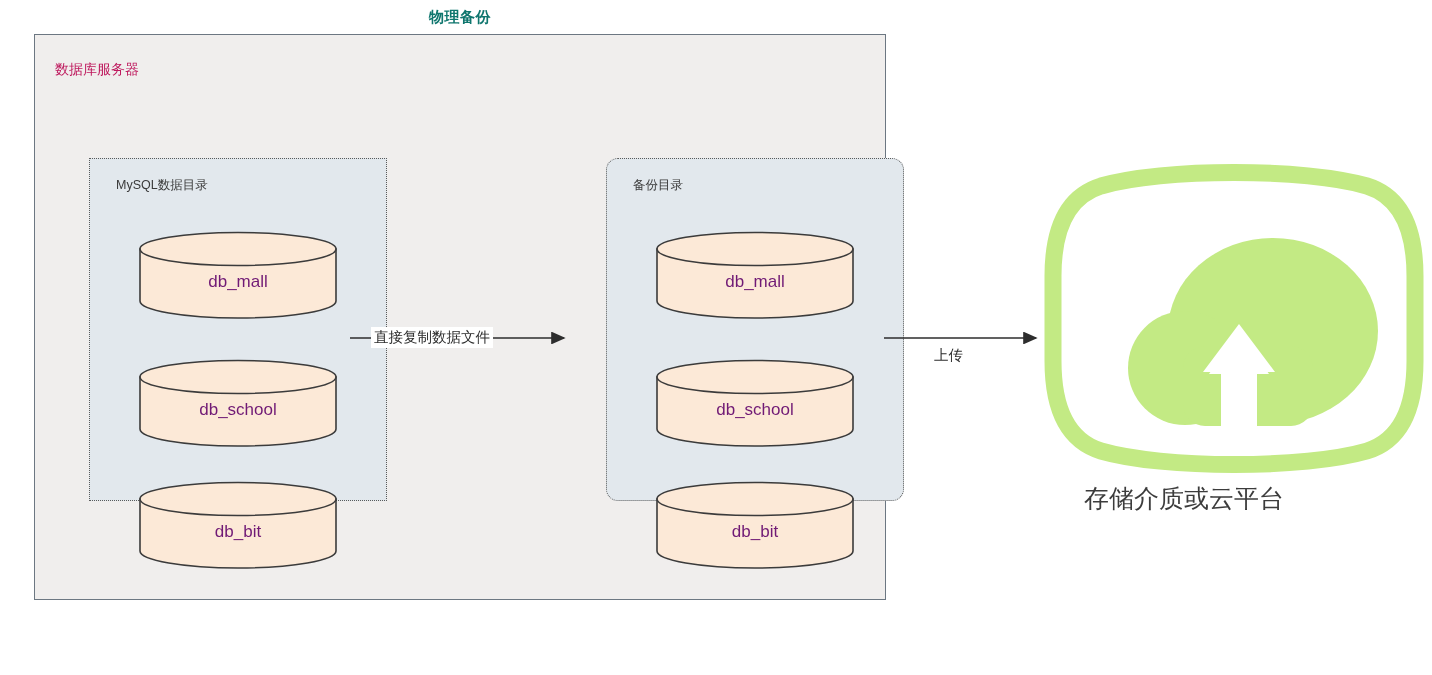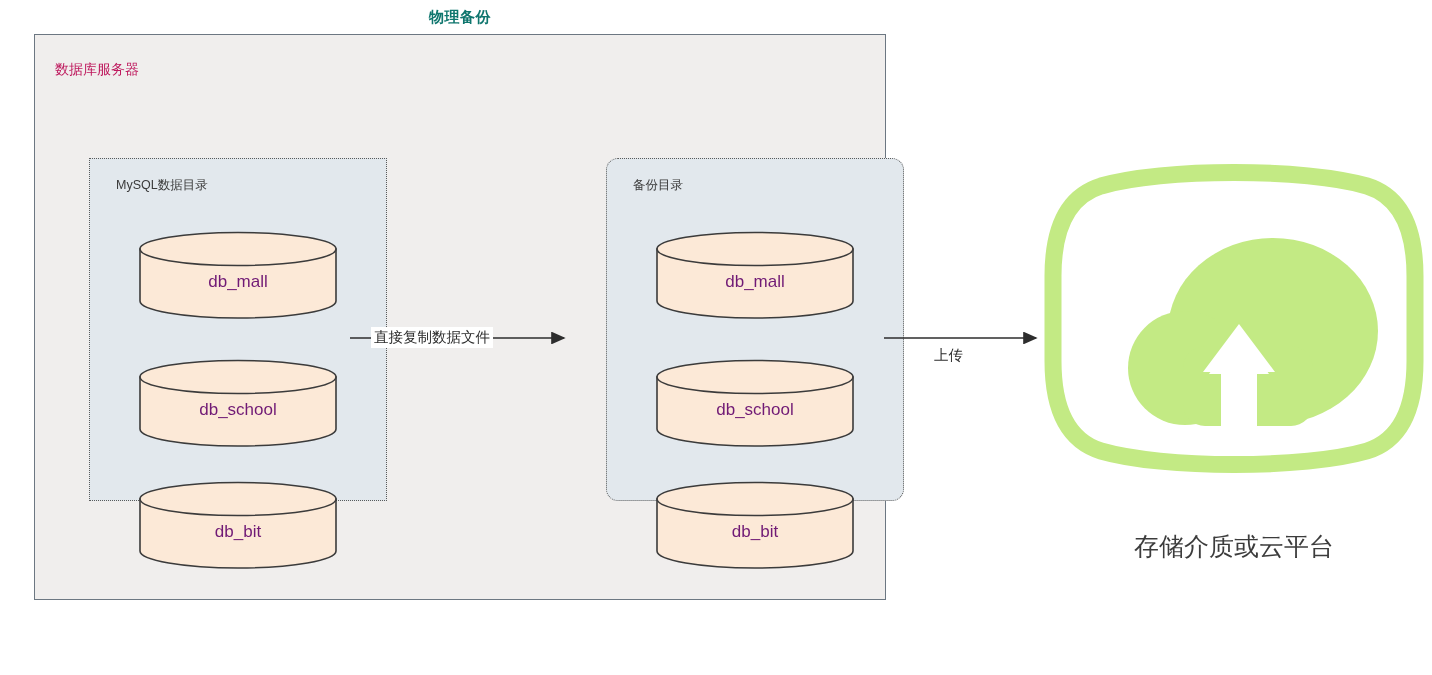--- a/index.html
+++ b/index.html
@@ -122,27 +122,26 @@
   
   #cloud-graphic {
     position: absolute;
     left: 1043px;
     top: 156px;
     width: 382px;
     height: 325px;
   }
   #cloud-caption {
     position: absolute;
-    left: 1043px;
+    left: 993px;
     top: 482px;
     width: 382px;
     text-align: center;
     font-size: 25px;
     color: #3c3c3c;
-    margin-top: 48px;
   }
 </style>
 </head>
 <body>
 
 <div id="diagram-title">物理备份</div>
 
 <div id="server-box">
 
   <div id="server-box-label">数据库服务器</div>

